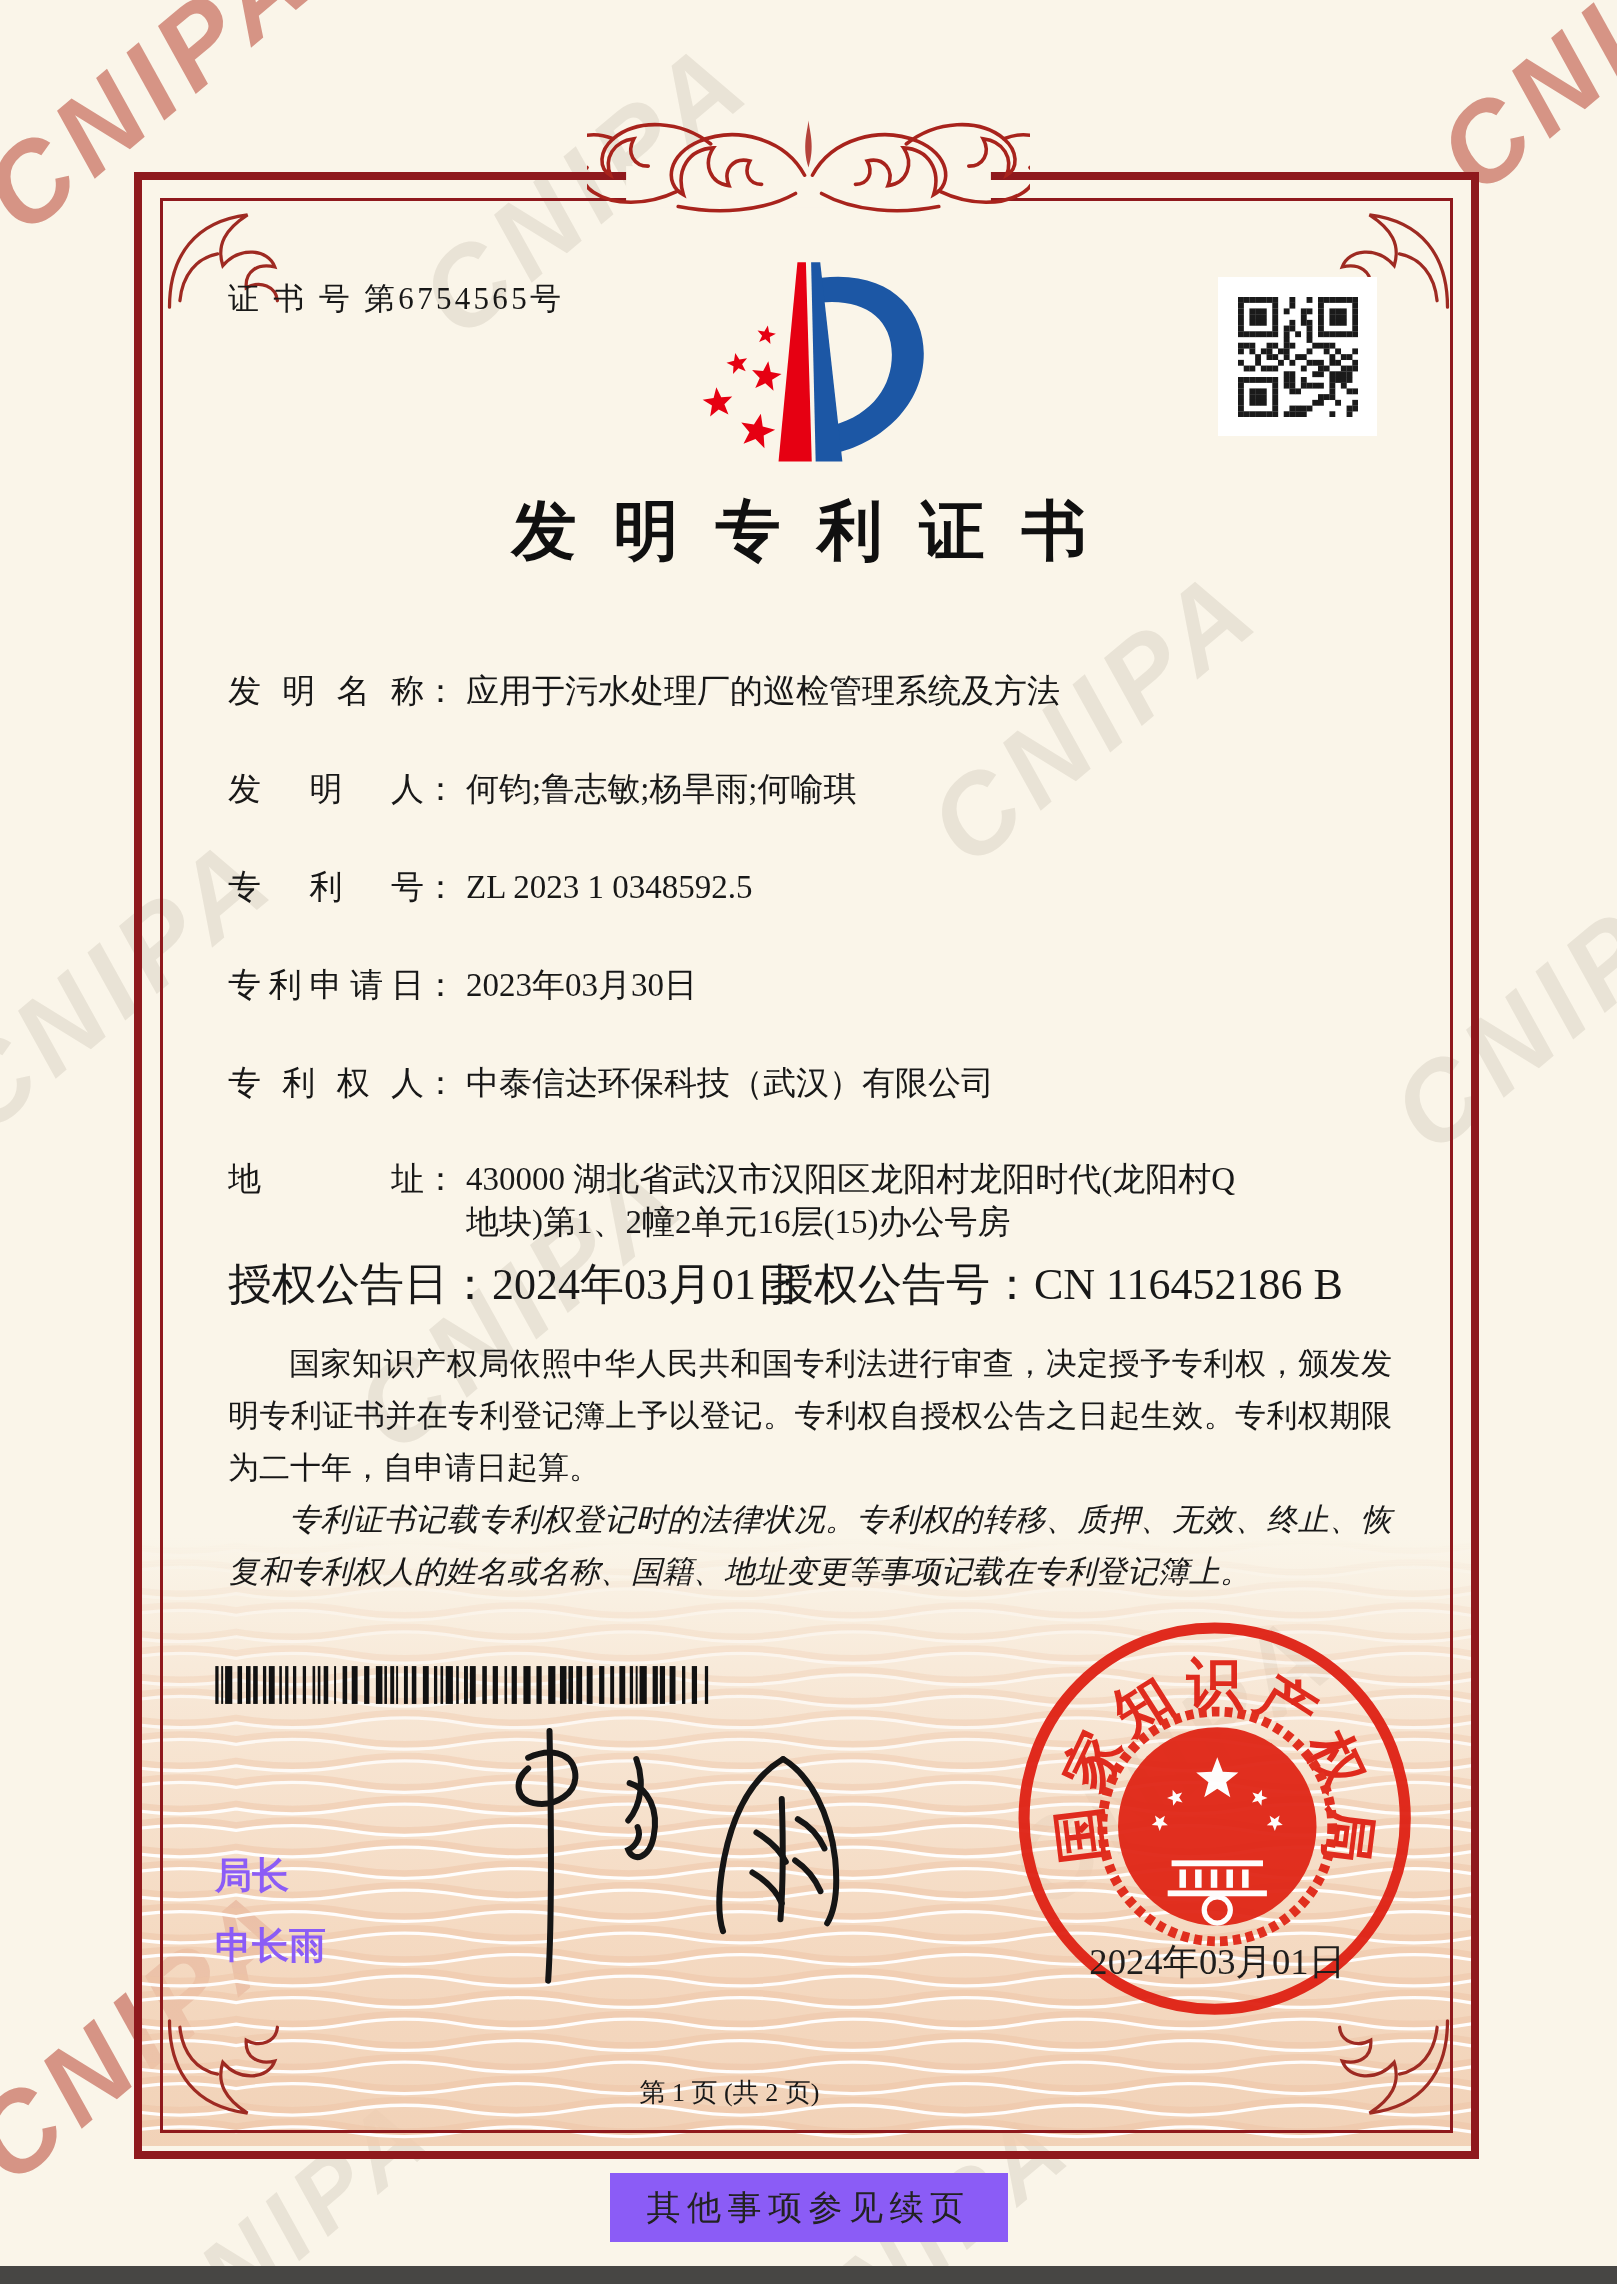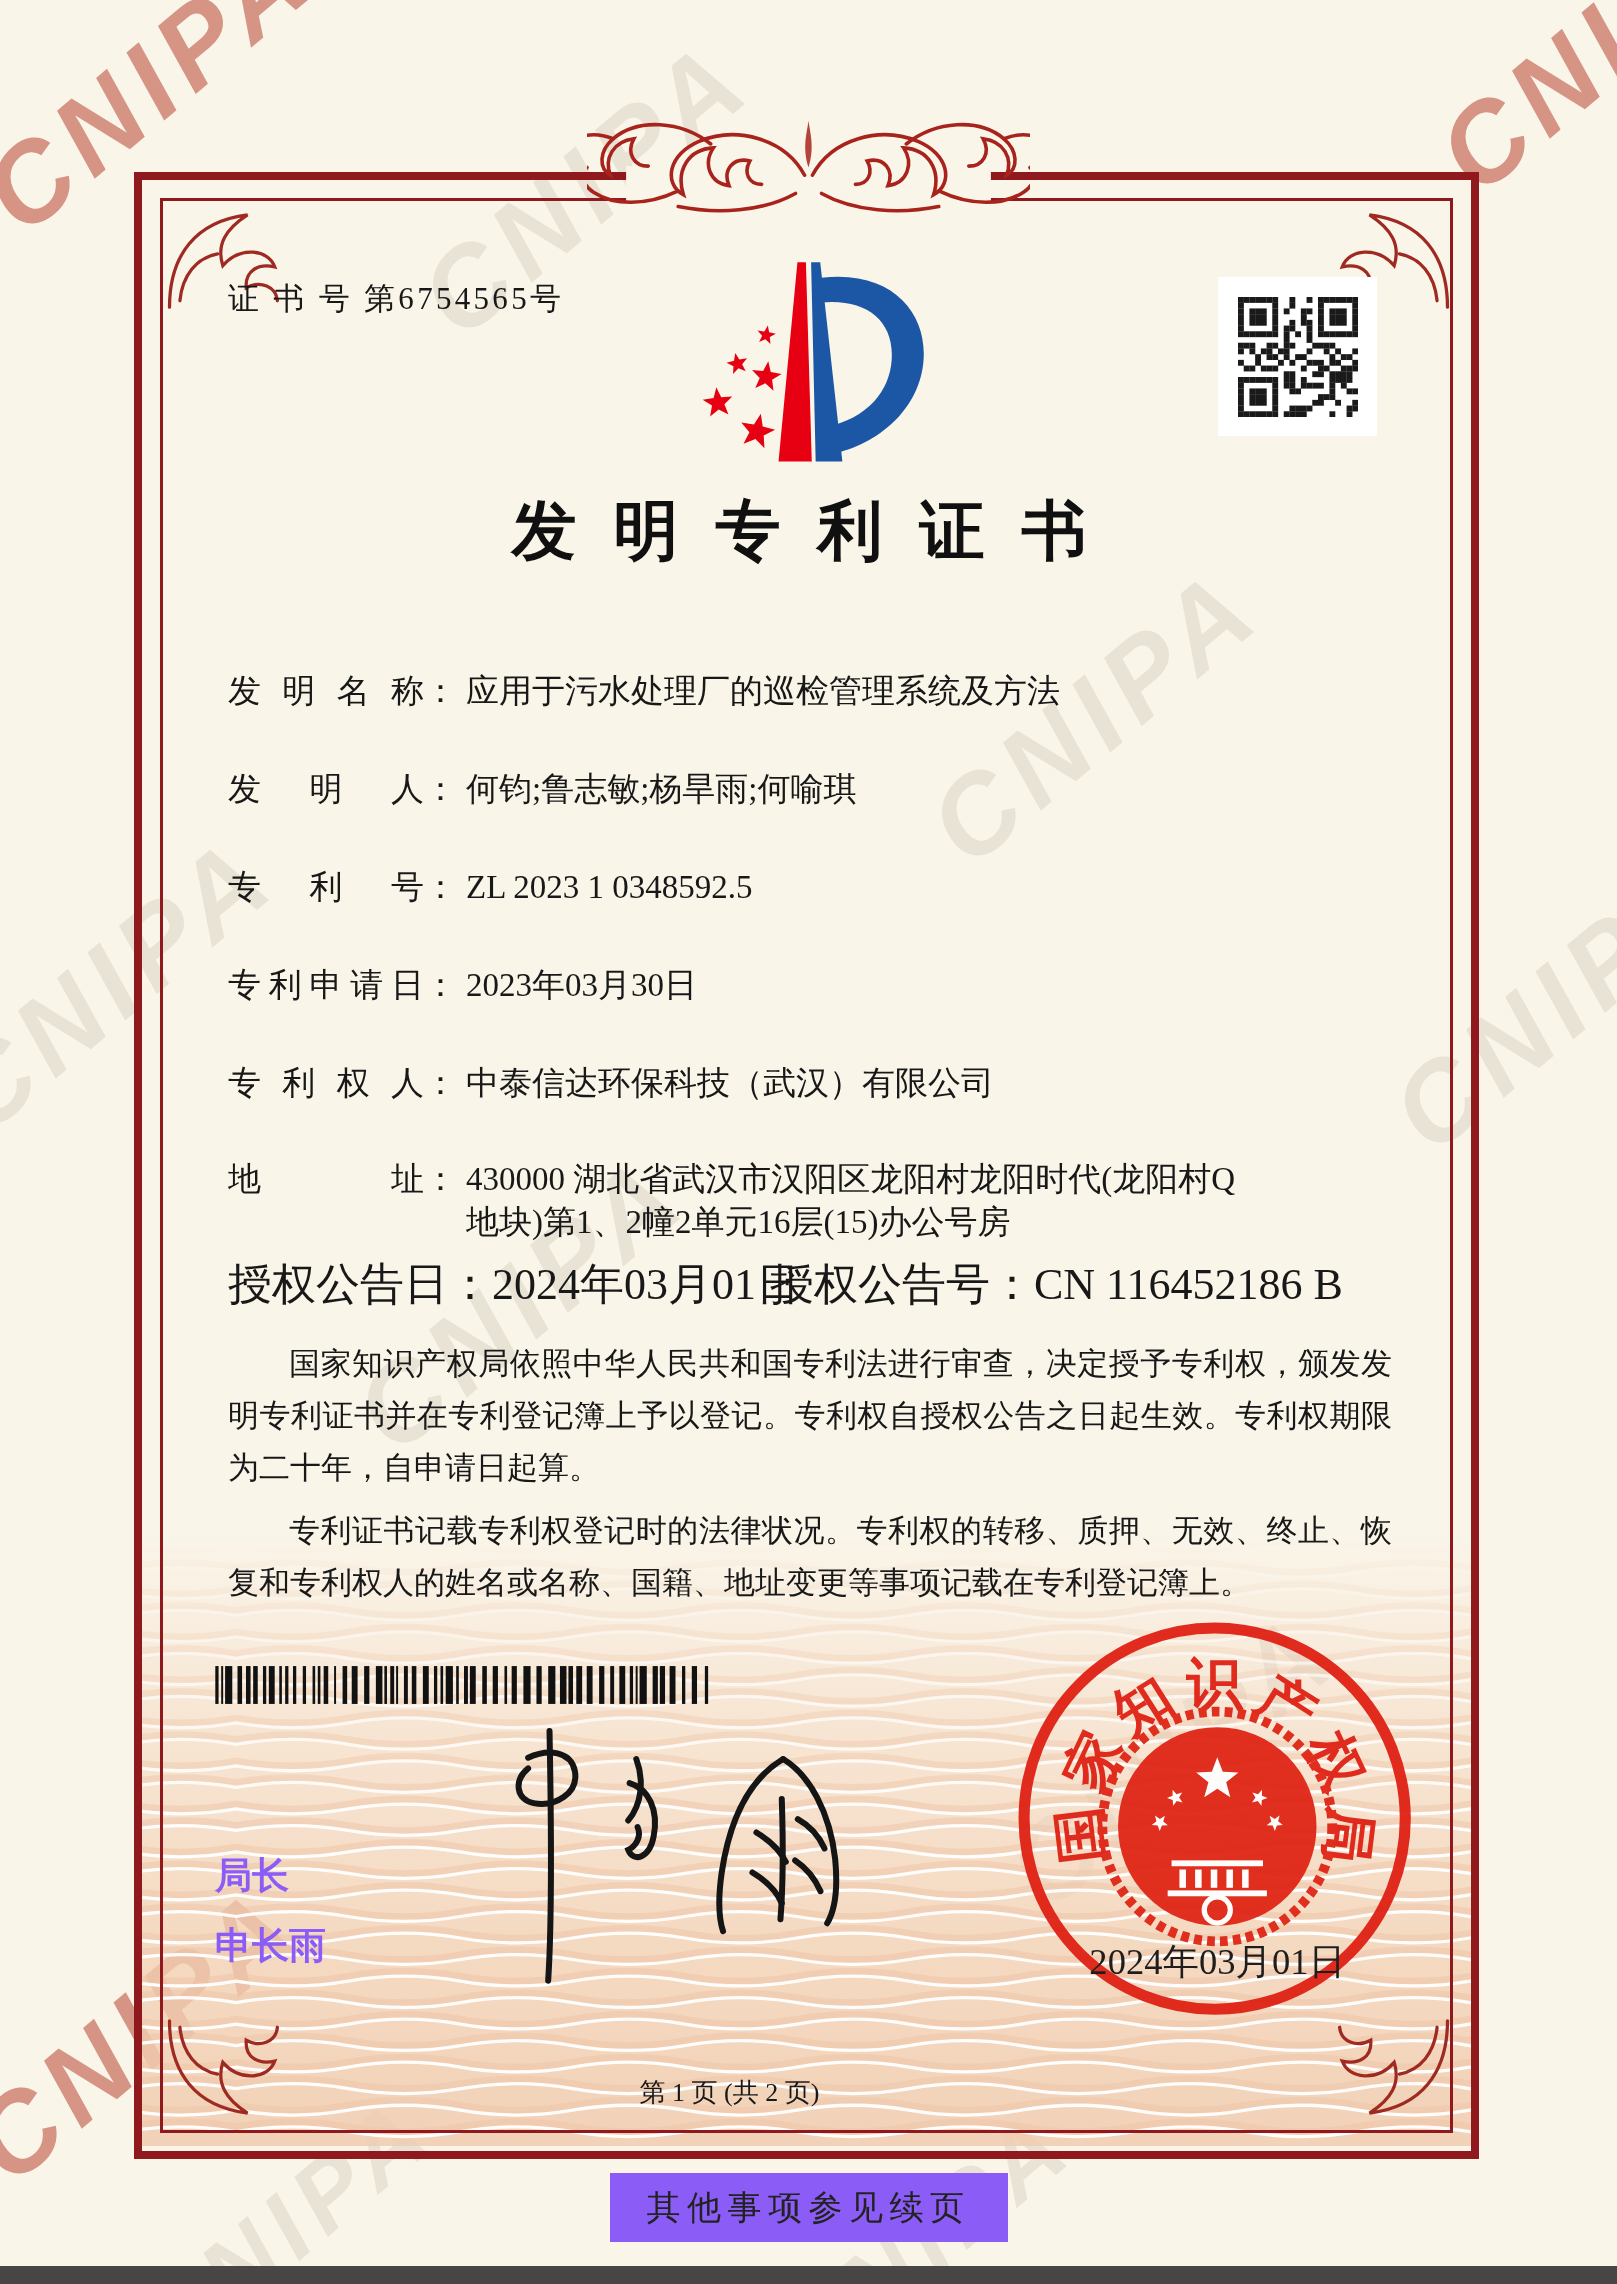--- a/index.html
+++ b/index.html
@@ -21,21 +21,21 @@
   .title{position:absolute;left:0;top:487px;width:1617px;text-align:center;font-size:65px;
          font-weight:600;letter-spacing:37px;padding-left:18px;box-sizing:border-box;color:#101010;z-index:3;}
   .row{position:absolute;left:228px;font-size:33px;z-index:3;}
   .lbl{display:inline-block;width:196px;text-align:justify;text-align-last:justify;vertical-align:top;line-height:43px;}
   .col{vertical-align:top;line-height:43px;}
   .val{display:inline-block;margin-left:9px;width:978px;vertical-align:top;line-height:43px;}
   .val-addr{width:783px;}
   .grant{position:absolute;font-size:44px;z-index:3;line-height:43px;}
   .paras{position:absolute;left:228px;top:1338px;width:1164px;z-index:3;}
   .paras p{margin:0;font-size:31px;line-height:52px;text-indent:61px;text-align:justify;}
-  .paras p + p{margin-top:11px;}
+  .paras p + p{margin-top:0;font-style:italic;}
   .director{position:absolute;left:215px;font-family:"Liberation Sans","DejaVu Sans",sans-serif;
             font-weight:bold;font-size:37px;z-index:3;color:#8b5cf6;}
   .pageno{position:absolute;left:0;top:2075px;width:1459px;text-align:center;font-size:26px;z-index:3;}
   .note{position:absolute;left:50%;top:2173px;transform:translateX(-50%);background:#8b5cf6;
         padding:11.7px 37px;font-size:34px;letter-spacing:6.5px;z-index:3;color:#222;}
   .qrbox{position:absolute;left:1218px;top:277px;width:159px;height:159px;background:#ffffff;z-index:3;}
   .waveband{position:absolute;left:137px;top:1537px;width:1342px;height:609px;z-index:1;
     background:linear-gradient(180deg,rgba(244,216,191,0) 0%,rgba(244,213,188,0.45) 28%,rgba(243,209,181,0.75) 65%,rgba(240,204,175,0.85) 100%);}
   .wavesvg{position:absolute;left:137px;top:1537px;z-index:1;
     -webkit-mask-image:linear-gradient(180deg,transparent 0,rgba(0,0,0,.6) 22%,#000 48%);

